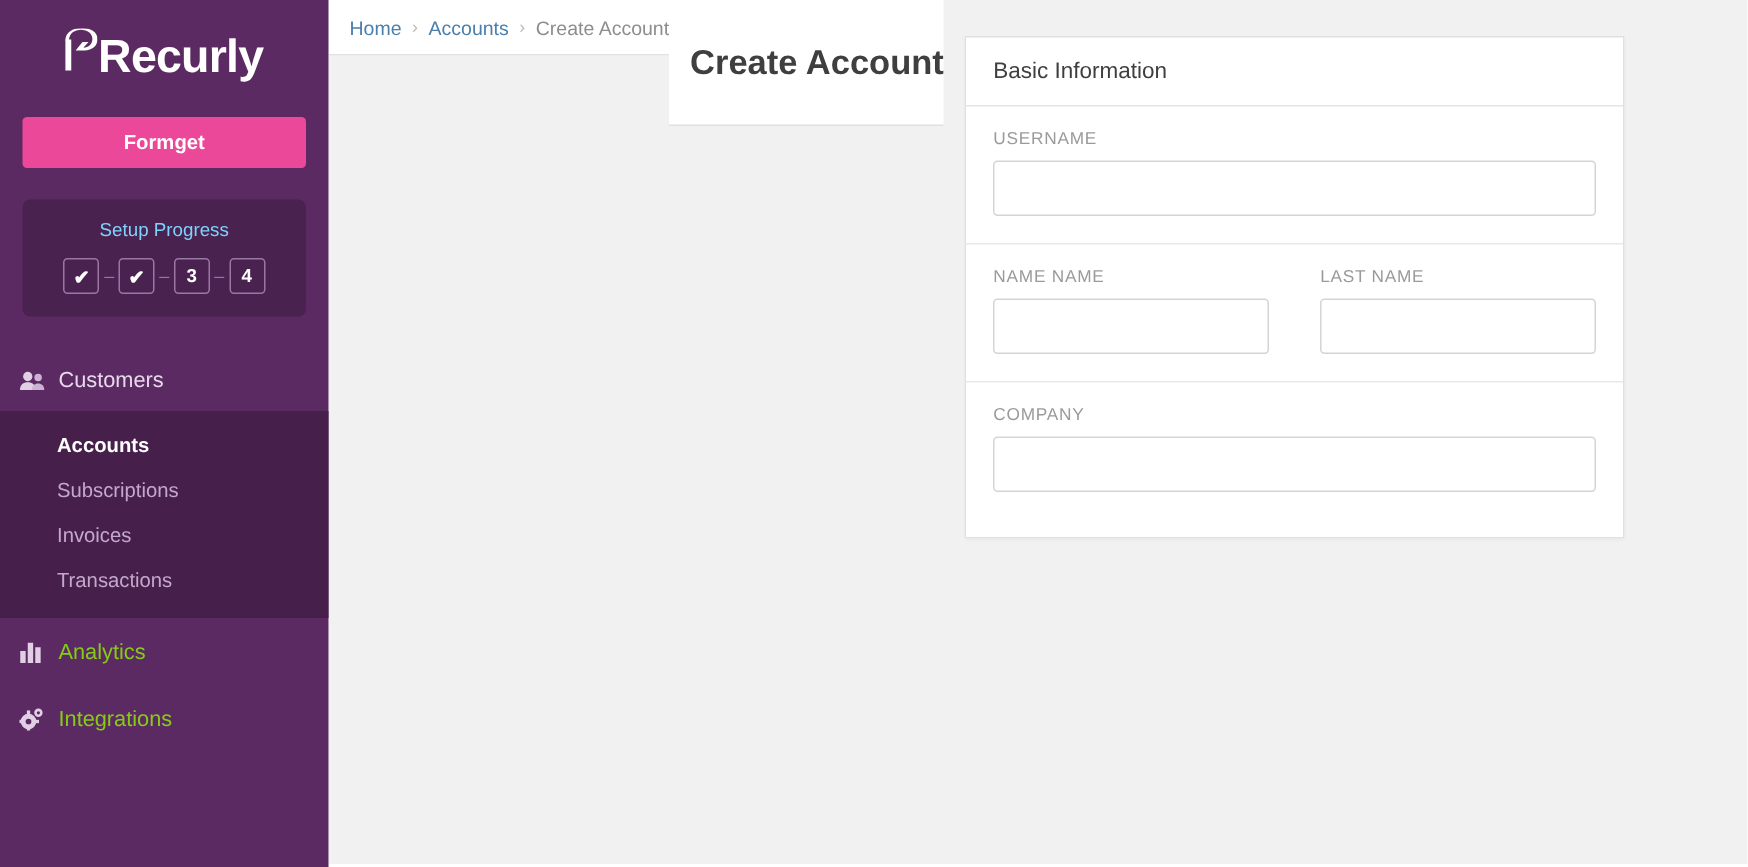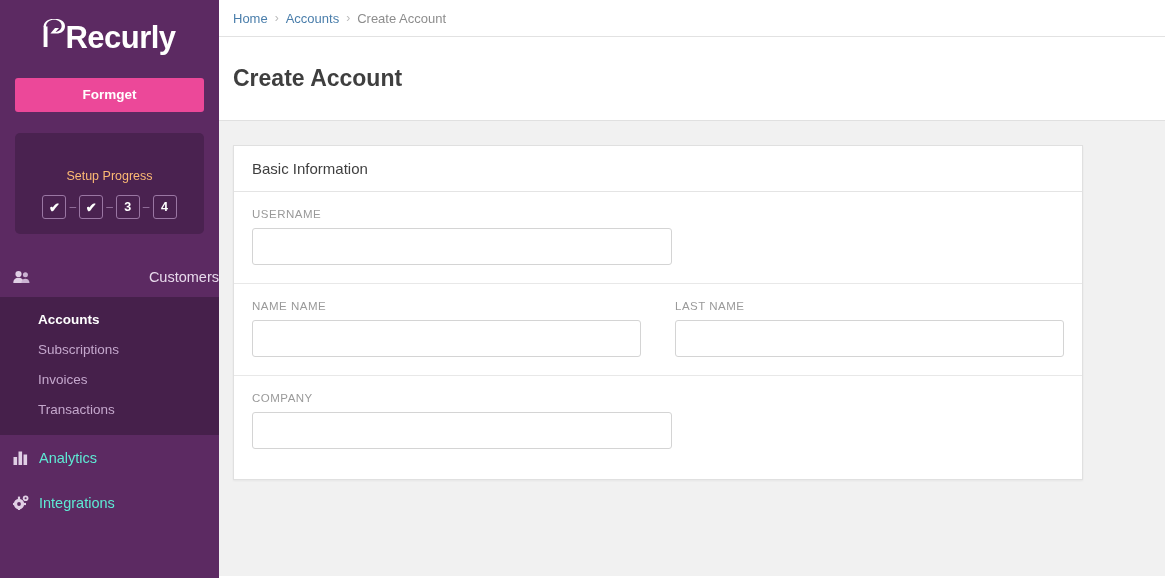--- a/index.html
+++ b/index.html
@@ -46,24 +46,23 @@
     user-select: none;
   }
   .progress-panel {
     margin: 21px 15px 0 15px;
     background: #4a2250;
     border-radius: 5px;
     padding: 13px 10px 15px 10px;
     text-align: center;
   }
   .progress-title {
-    color: #fdba74;
+    color: #7dd3fc;
     font-size: 12.5px;
     margin-bottom: 12px;
-    margin-top: 23px;
   }
   .steps { display: flex; align-items: center; justify-content: center; }
   .step {
     width: 24px; height: 24px;
     border: 1.5px solid #9a76a3;
     border-radius: 3px;
     color: #ffffff;
     font-size: 12.5px;
     font-weight: bold;
     display: flex; align-items: center; justify-content: center;
@@ -78,48 +77,47 @@
   }
 
   .nav { margin-top: 22px; }
   .nav-group-header {
     height: 41px;
     display: flex; align-items: center;
     padding-left: 13px;
     color: #e7d9eb;
     font-size: 14.5px;
     cursor: pointer;
-    justify-content: space-between;
   }
   .nav-group-header .ico { width: 26px; display: flex; align-items: center; }
   .submenu { background: #46204b; padding: 7px 0 11px 0; }
   .subitem {
     height: 30px;
     display: flex; align-items: center;
     padding-left: 38px;
     font-size: 13.5px;
     color: #c4a7cc;
     cursor: pointer;
   }
   .subitem.active { color: #ffffff; font-weight: bold; }
   .nav-item {
     height: 45px;
     display: flex; align-items: center;
     padding-left: 13px;
-    color: #5eead4;
+    color: #84cc16;
     font-size: 14.5px;
     cursor: pointer;
   }
   .nav-item .ico { width: 26px; display: flex; align-items: center; }
 
   
   .main {
     flex: 1; height: 576px;
     background: #f1f1f1;
-    display: flex; flex-direction: column;
+    display: flex; flex-direction: row;
     overflow: hidden;
   }
   .topbar {
     background: #ffffff;
     border-bottom: 1px solid #e2e2e2;
     height: 37px;
     display: flex; align-items: center;
     padding-left: 14px;
   }
   .crumb { font-size: 13px; color: #4a7eab; cursor: pointer; }

